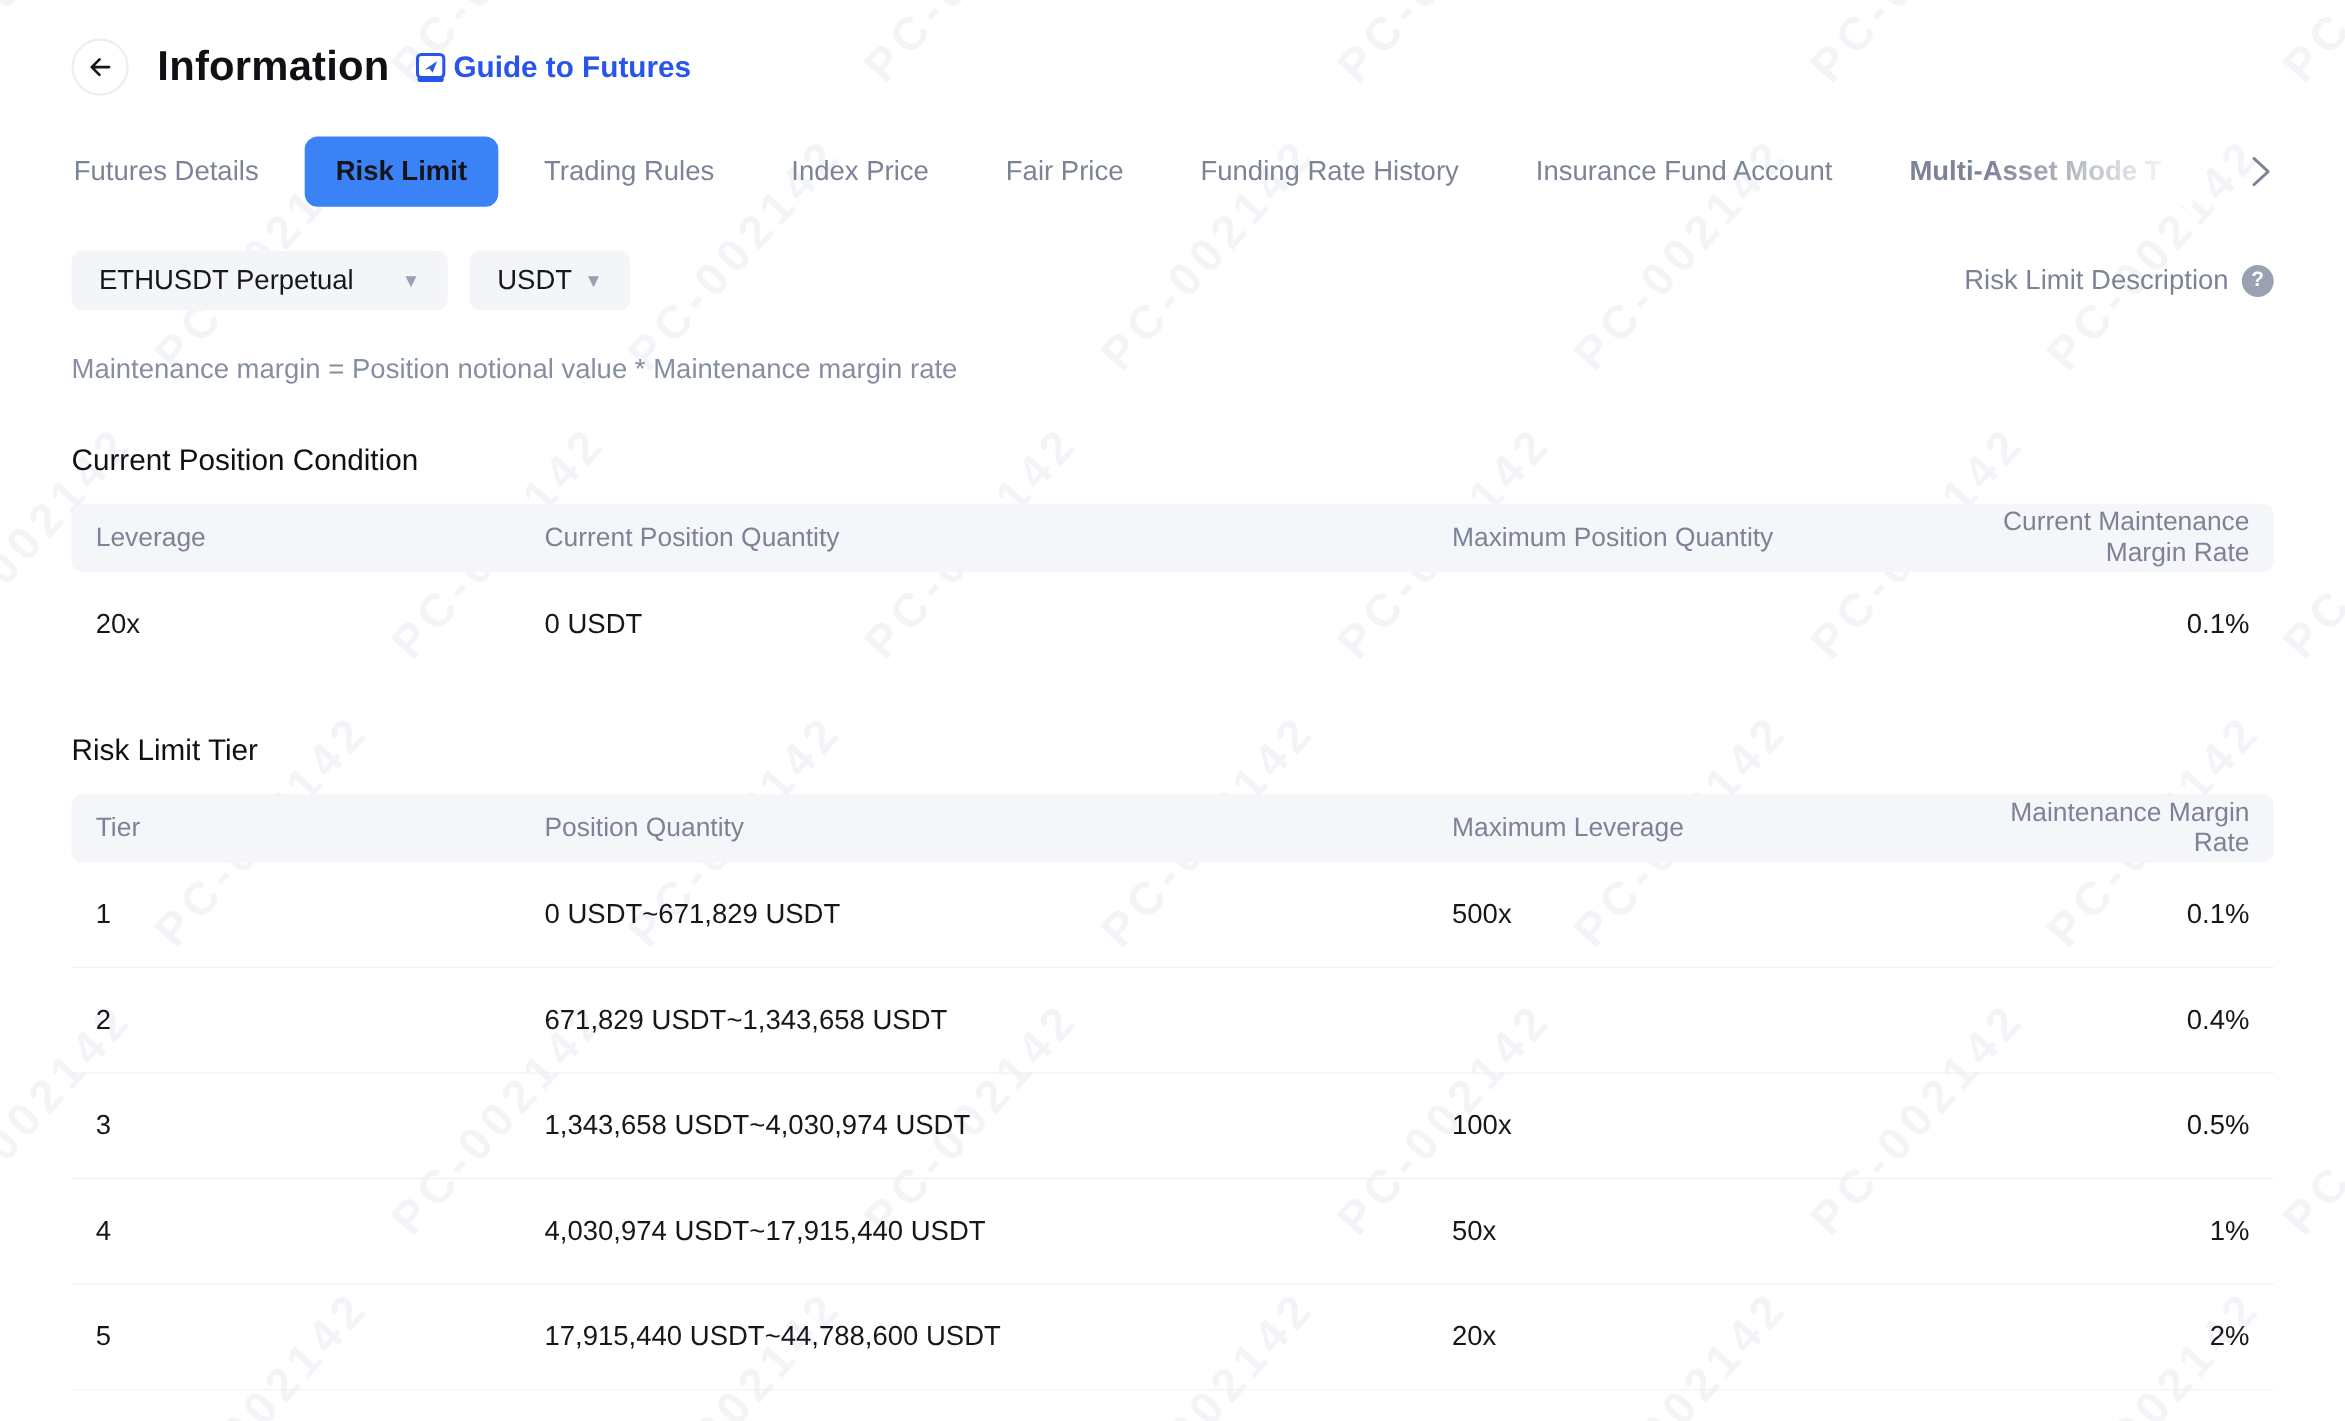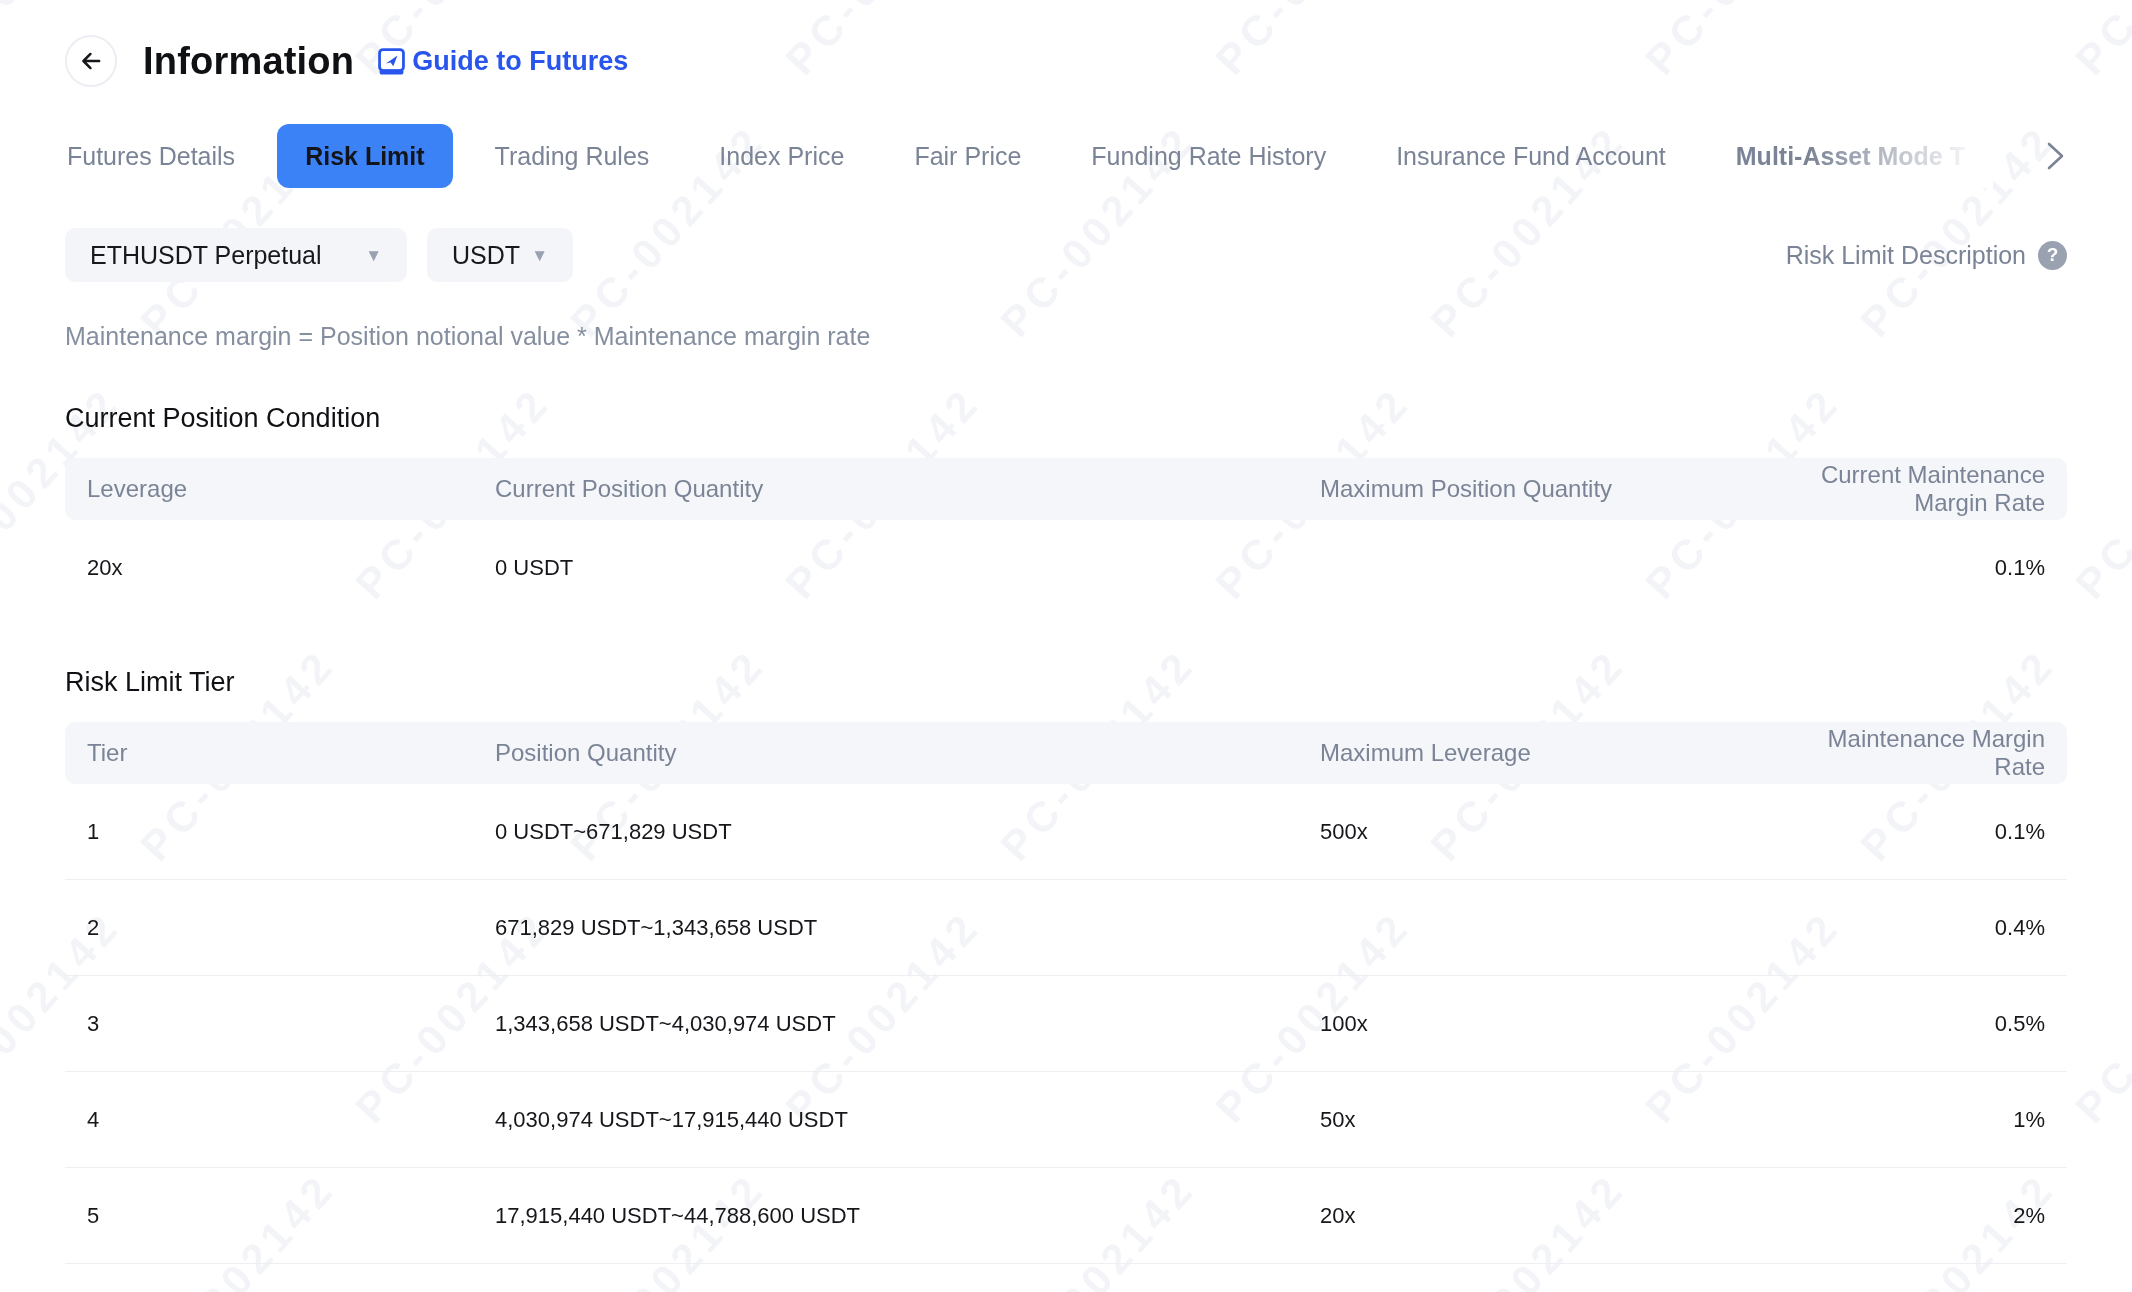--- a/index.html
+++ b/index.html
@@ -52,21 +52,21 @@
   
   .formula { margin-top:40px; font-size:25px; color:#868fa0; }
 
   
   .section-heading { margin-top:52px; font-size:27px; font-weight:400; color:#101114; }
 
   .table { margin-top:24px; }
   .t-head { height:62px; background:#f4f6f9; border-radius:10px; display:flex; align-items:center;
             padding:0 22px; color:#7b8496; font-size:24px; }
   .t-row { height:95px; display:flex; align-items:center; padding:0 22px;
-           color:#16171a; font-size:22px; font-weight:500; }
+           color:#16171a; font-size:25px; font-weight:500; }
   .t-row.tier { height:96px; border-bottom:1px solid #edeff3; }
   .cell { display:flex; align-items:center; overflow:hidden; }
   .c0 { width:408px; }
   .c1 { width:825px; }
   .c2 { width:500px; }
   .c3 { flex:1; justify-content:flex-end; text-align:right; }
 </style>
 </head>
 <body>
 

